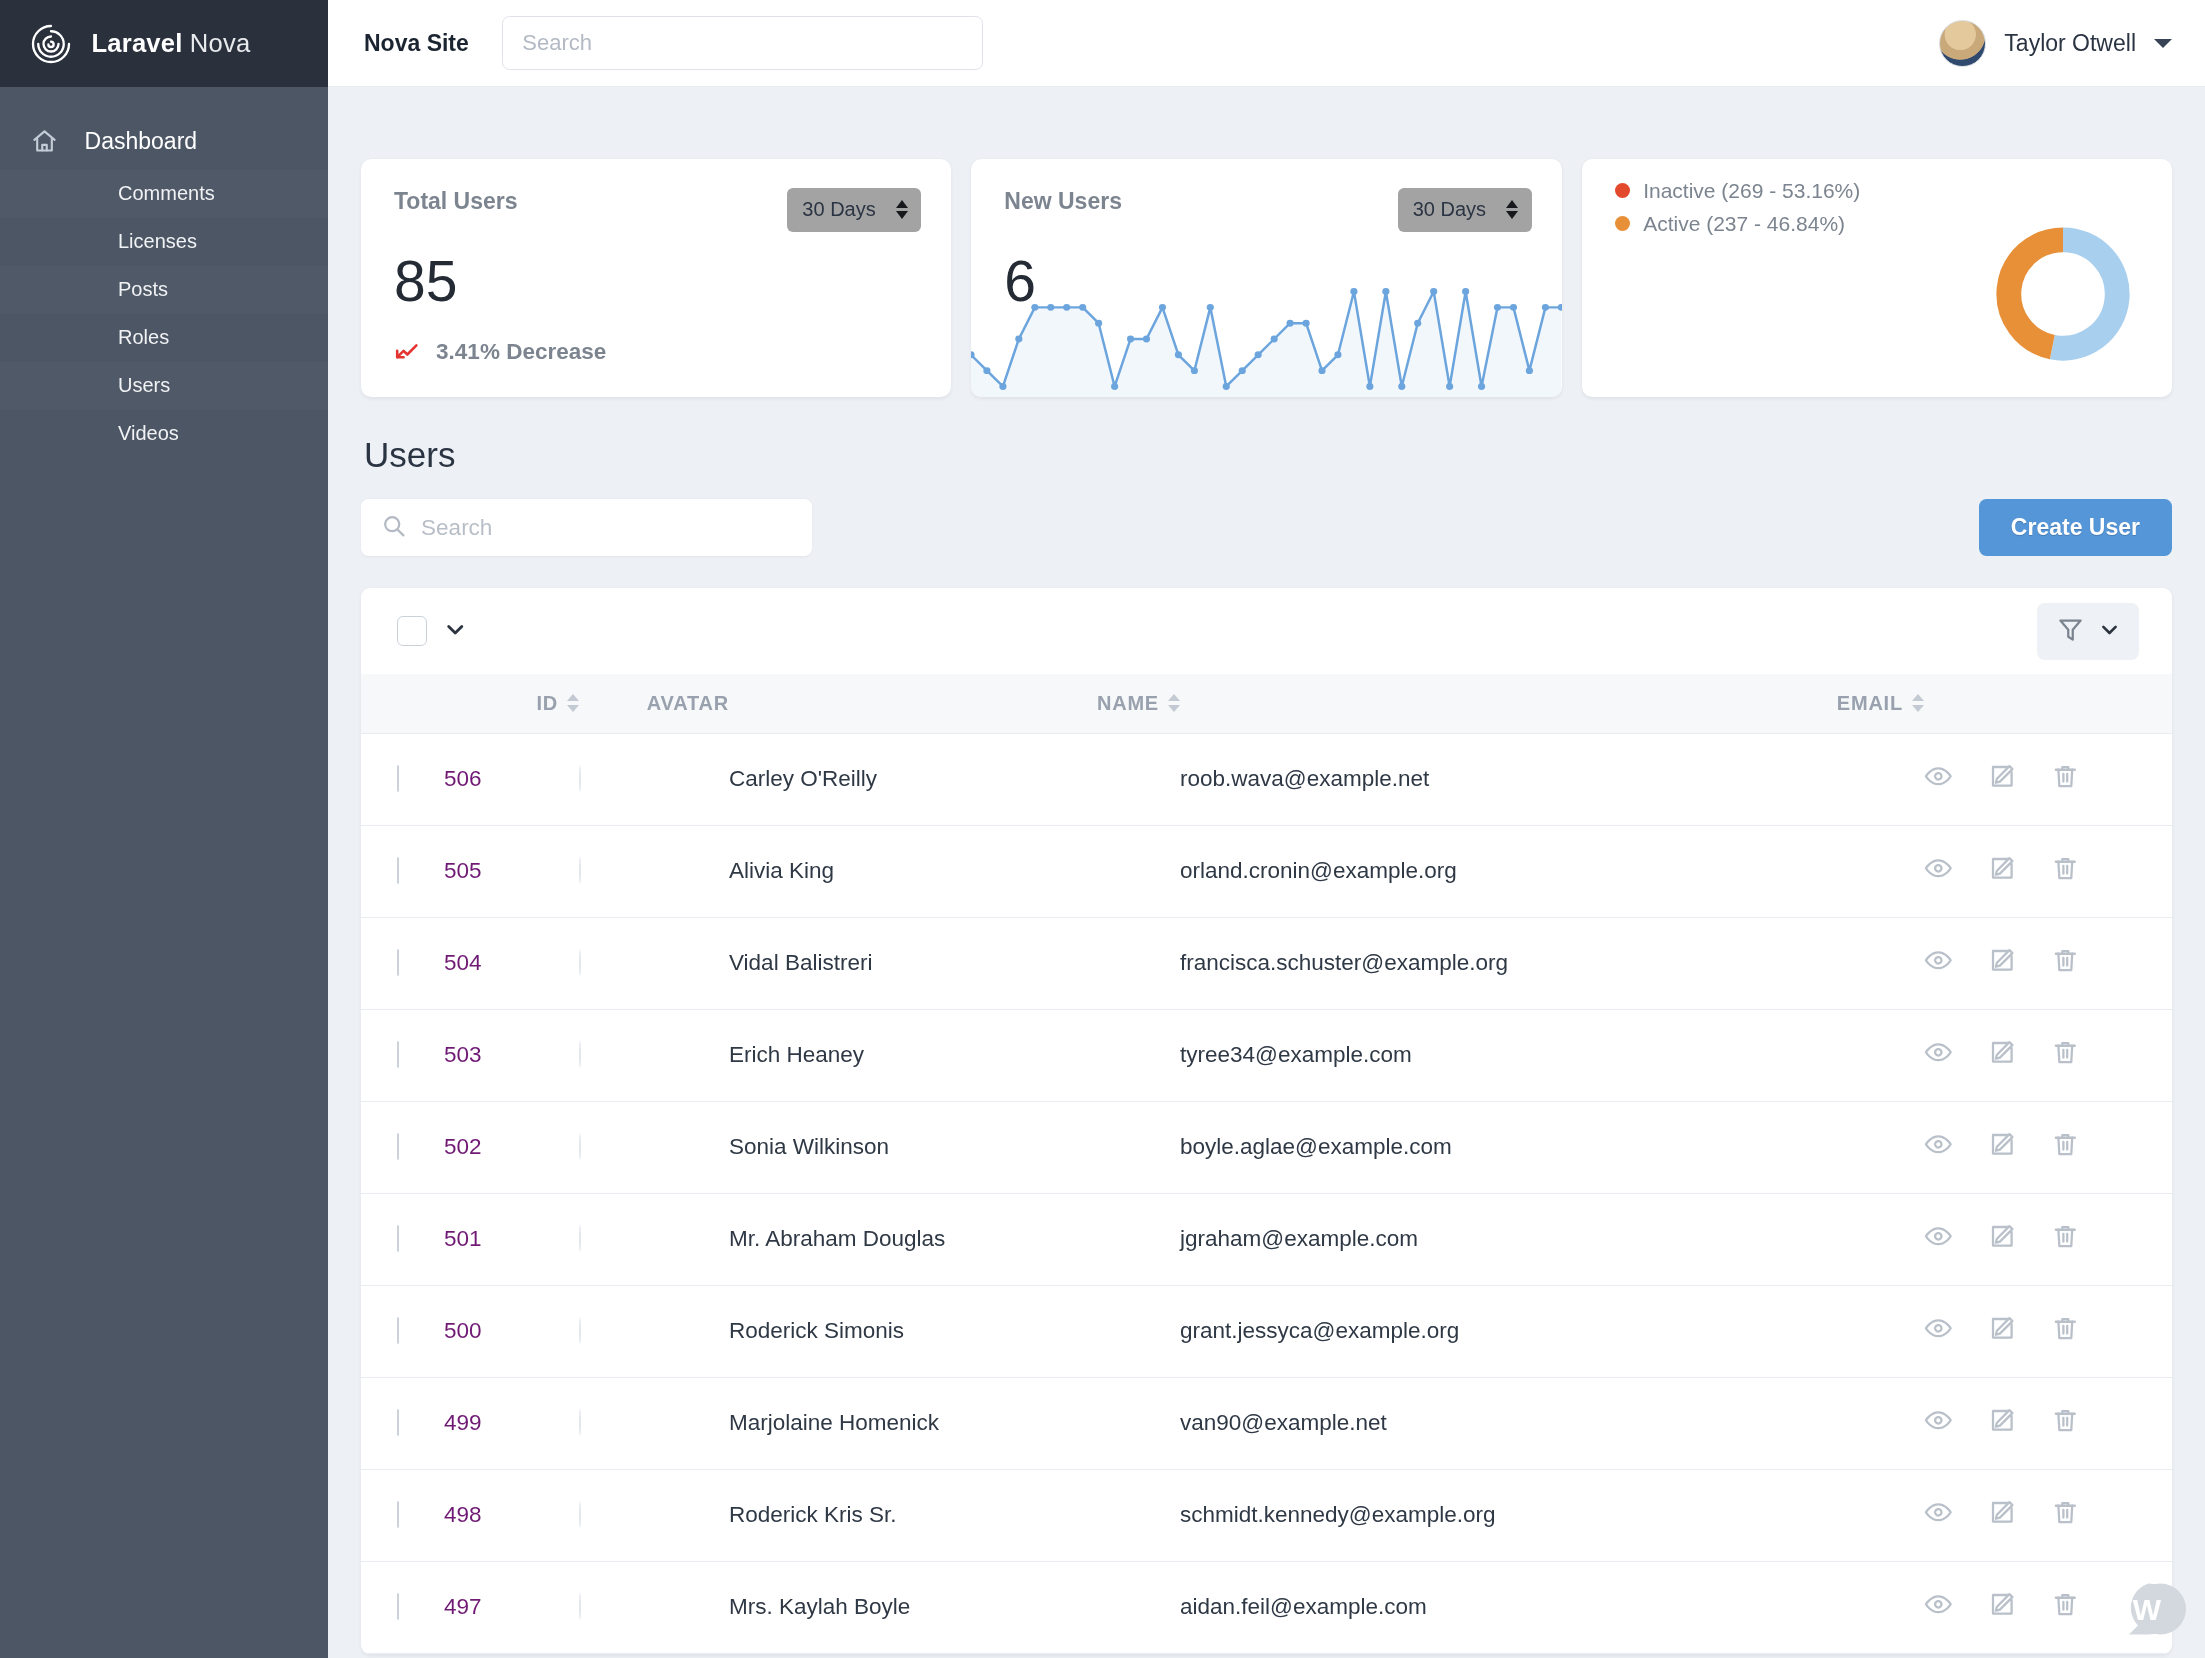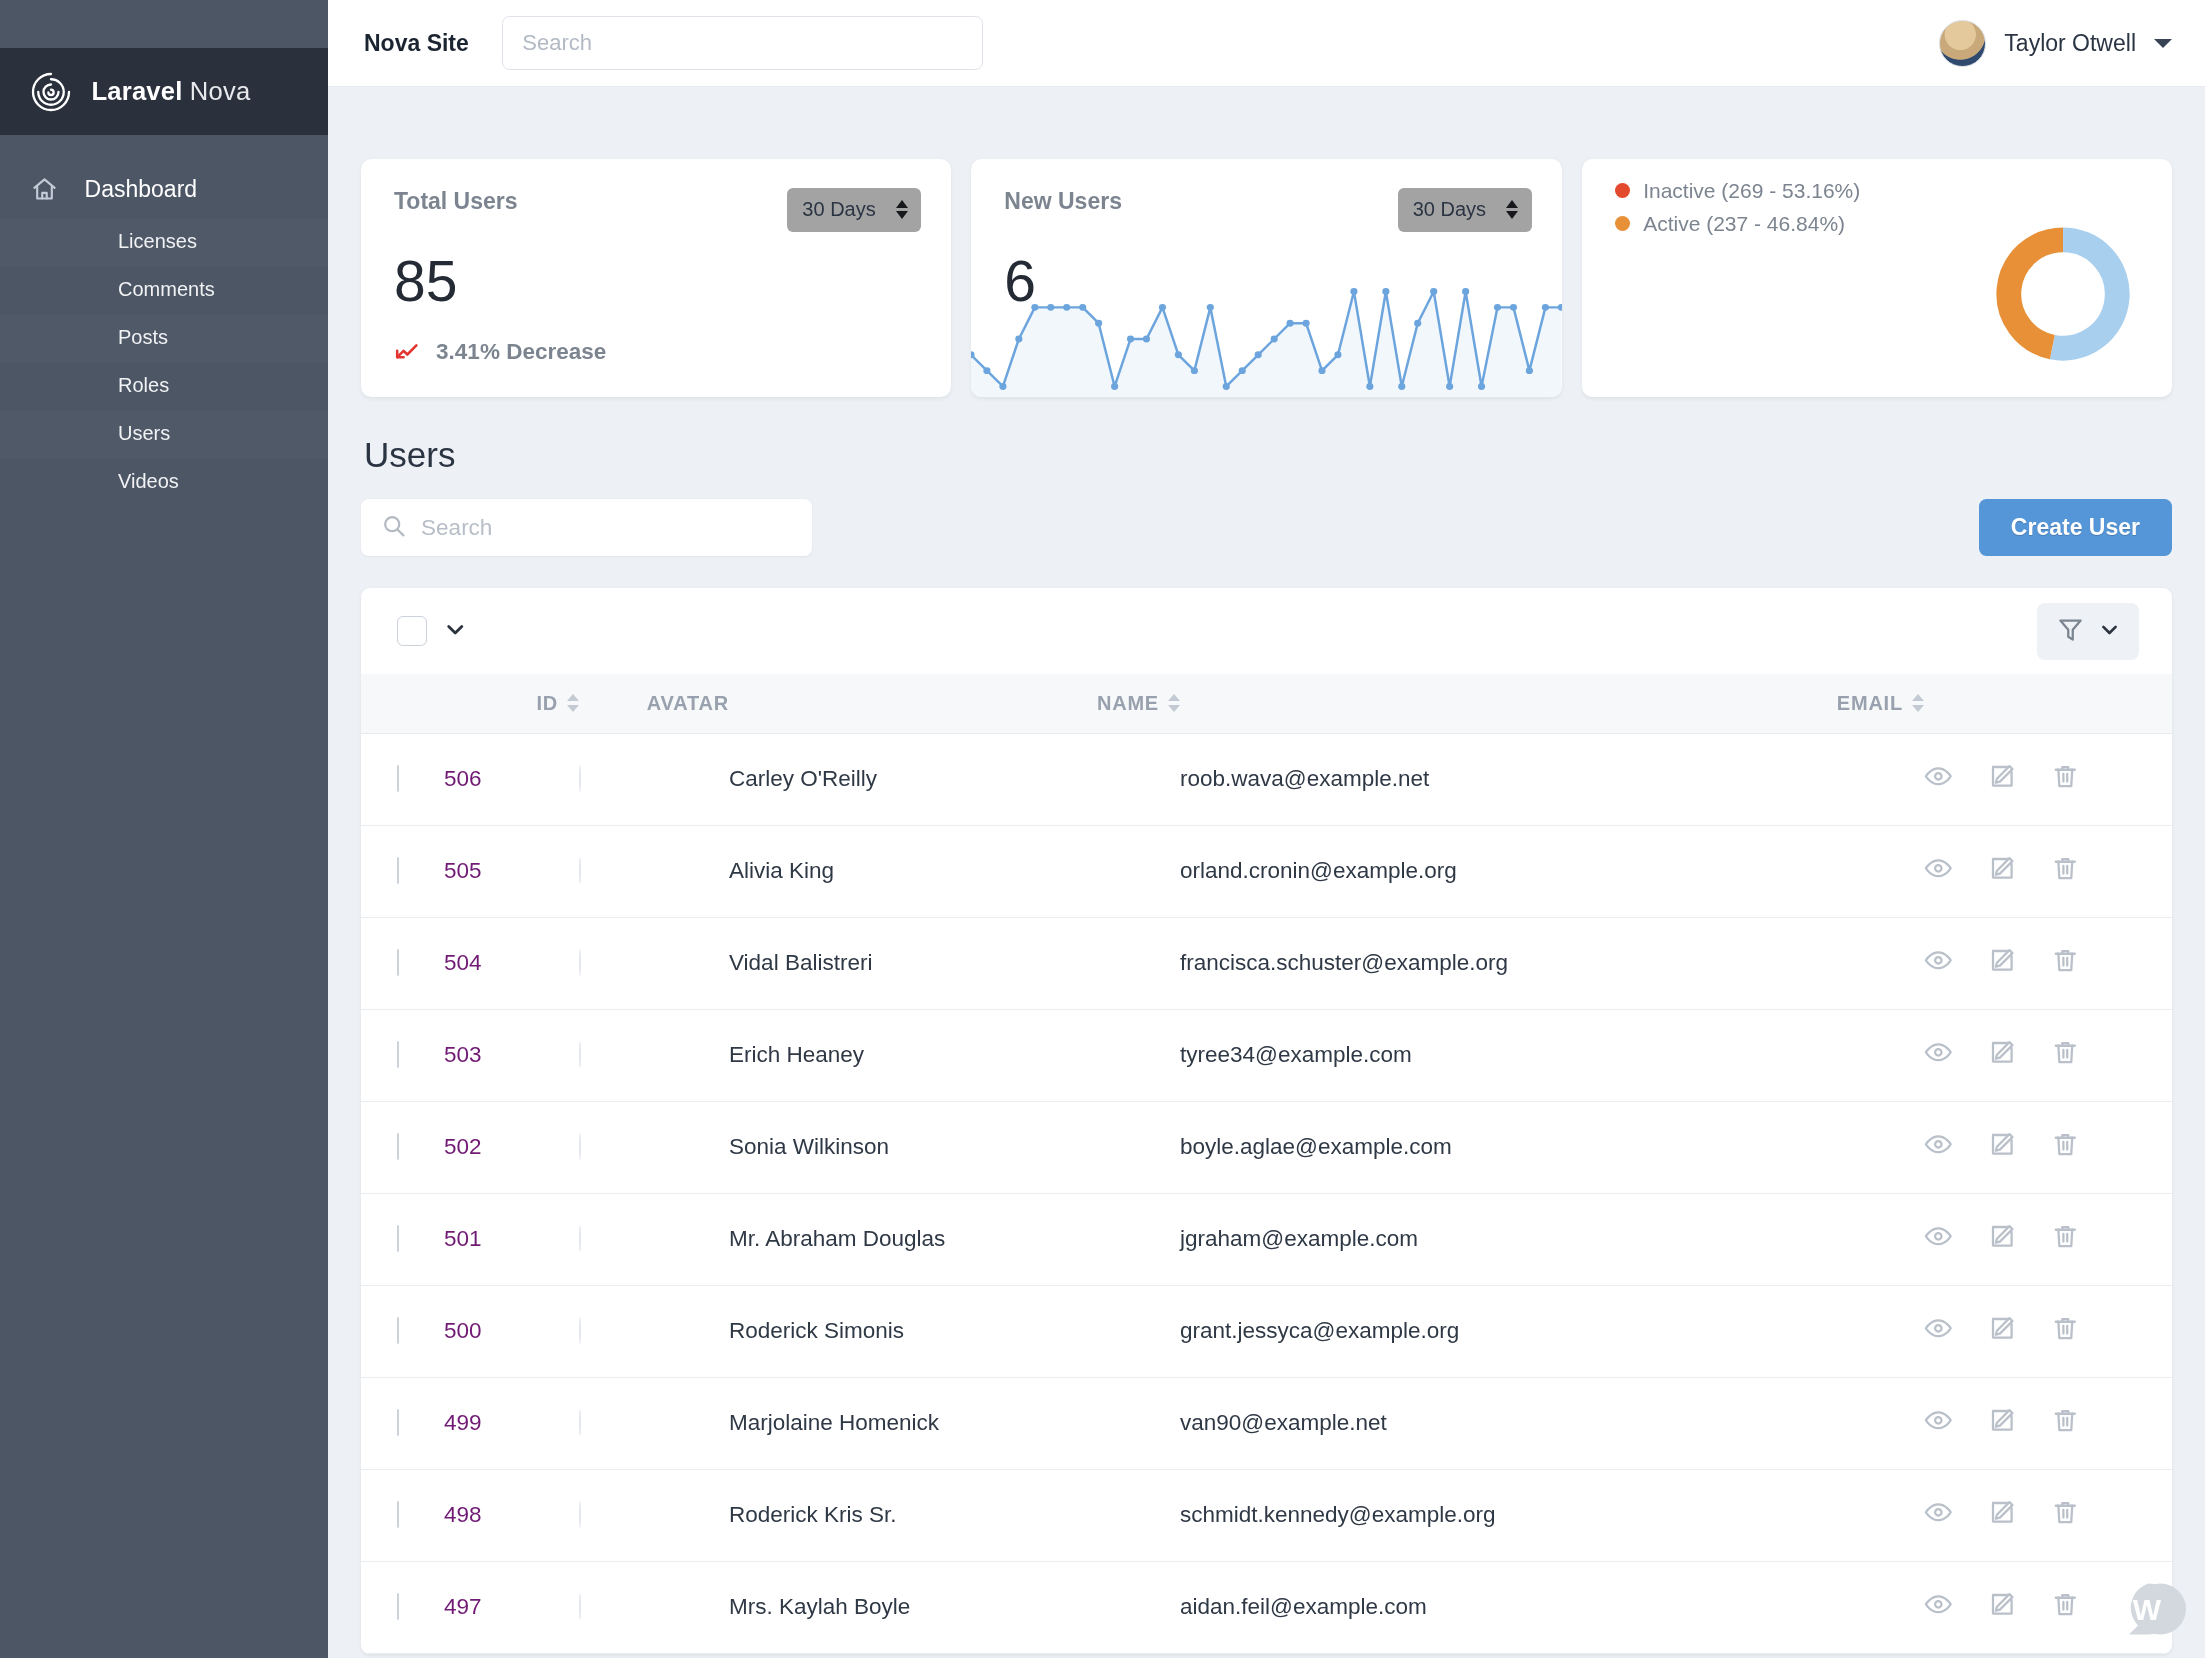--- a/index.html
+++ b/index.html
@@ -14,21 +14,21 @@
   
   .sidebar {
     width: 328px; flex: 0 0 328px;
     background: #4c5665;
     display: flex; flex-direction: column;
   }
   .brand {
     height: 87px; flex: 0 0 87px;
     background: #2a313c;
     display: flex; align-items: center;
-    padding-left: 30px; gap: 19.5px; margin-top: 48px;
+    padding-left: 30px; gap: 19.5px;
   }
   .brand-logo { width: 42px; height: 42px; flex: 0 0 42px; }
   .brand-text { font-size: 25.6px; color: #fff; letter-spacing: 0.2px; }
   .brand-text b { font-weight: 700; }
   .brand-text span { font-weight: 400; color: #e9eaed; }
 
   .nav { padding-top: 25.6px; }
   .nav-item {
     display: flex; align-items: center;
     padding: 0 30px; height: 57px;
@@ -216,24 +216,24 @@
             <path d="M3 10.5 12 3l9 7.5"></path>
               <path d="M5.5 9.7V20h13V9.7"></path>
               <path d="M10 20v-5h4v5"></path>
           </svg>
         </span>
         <span class="nav-label">Dashboard</span>
       </div>
 
 
       <div class="nav-sub">
+        <span>Comments</span>
+      </div>
+      <div class="nav-sub">
         <span>Licenses</span>
-      </div>
-      <div class="nav-sub">
-        <span>Comments</span>
       </div>
       <div class="nav-sub">
         <span>Posts</span>
       </div>
       <div class="nav-sub">
         <span>Roles</span>
       </div>
       <div class="nav-sub">
         <span>Users</span>
       </div>

